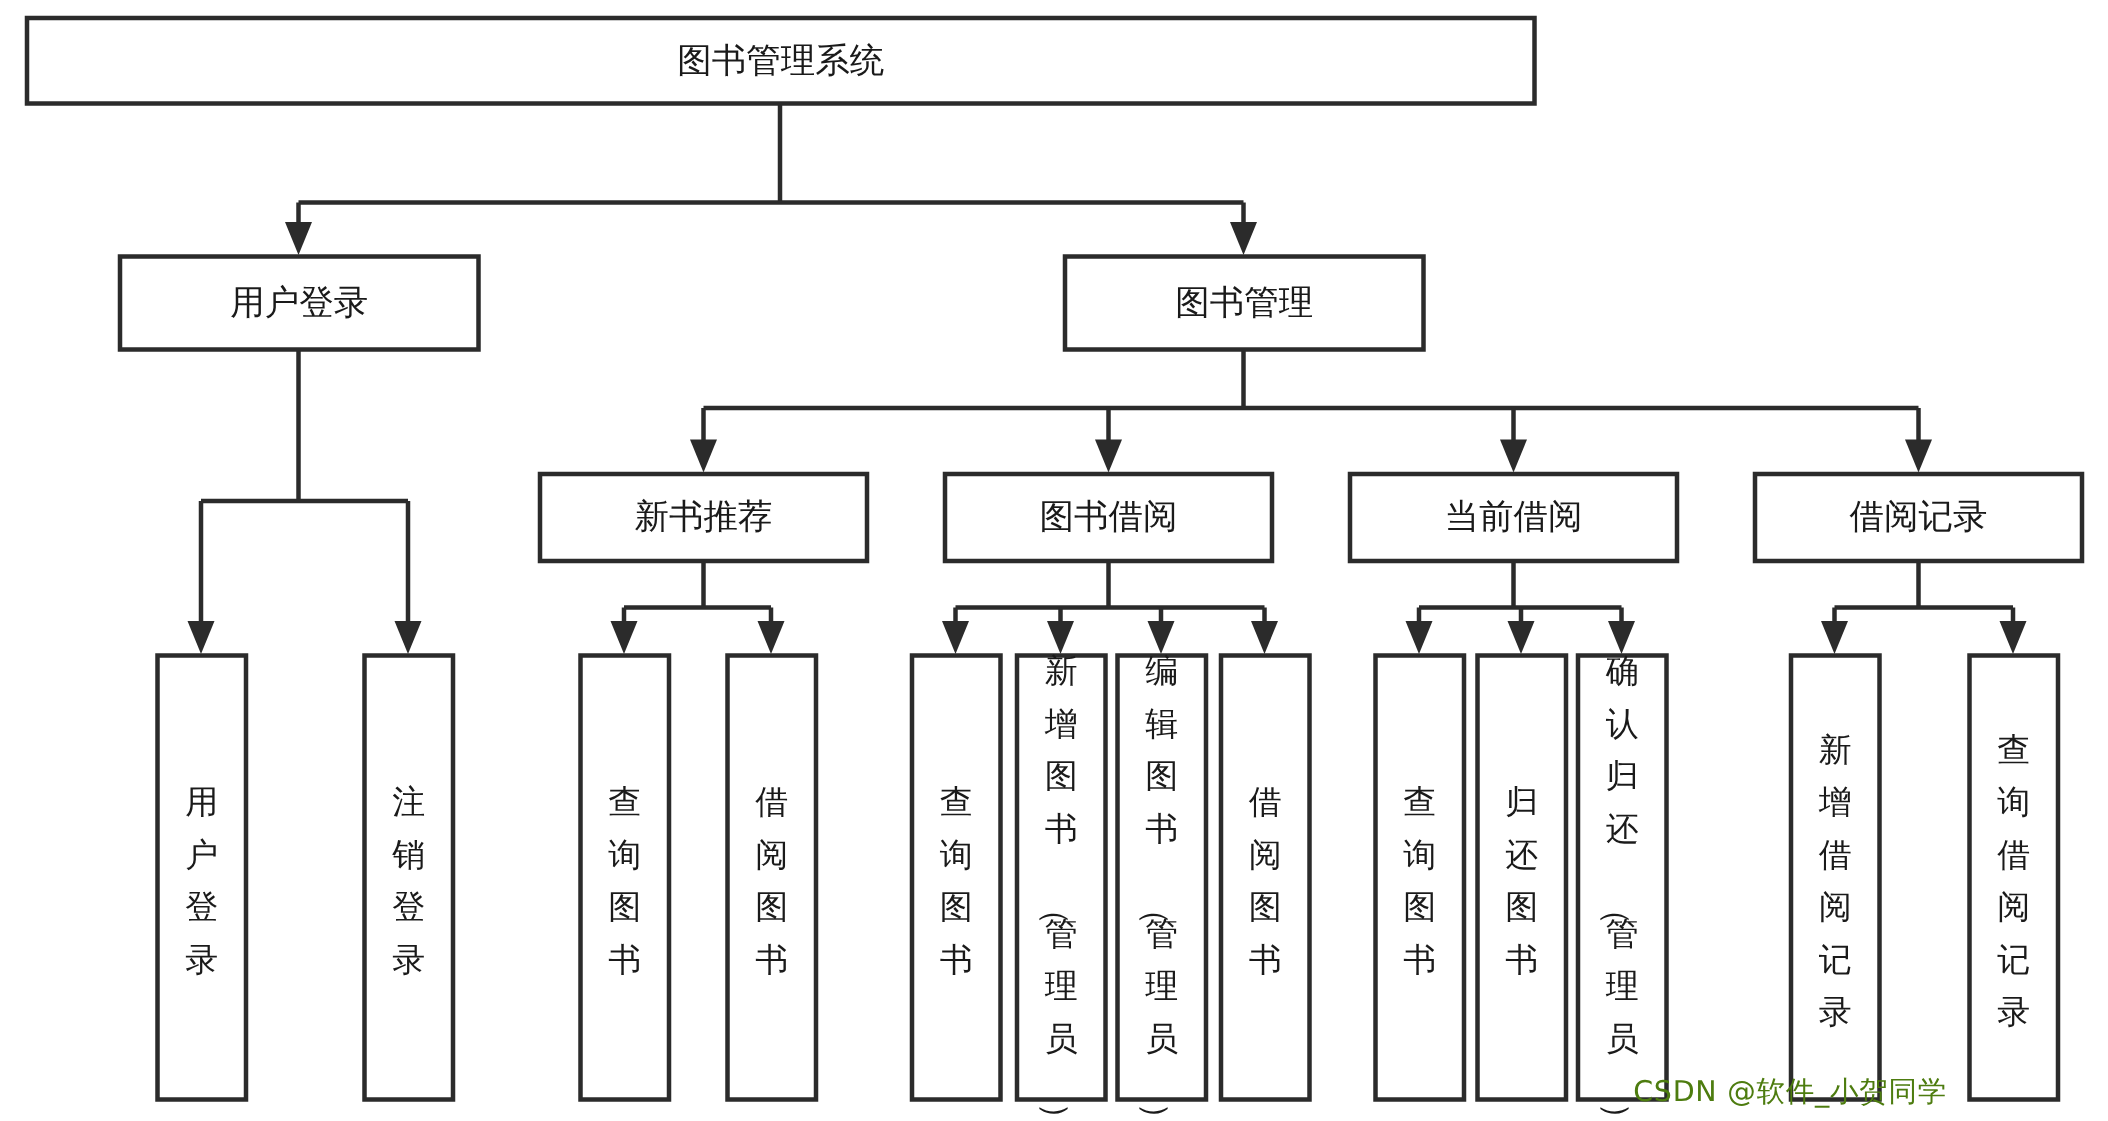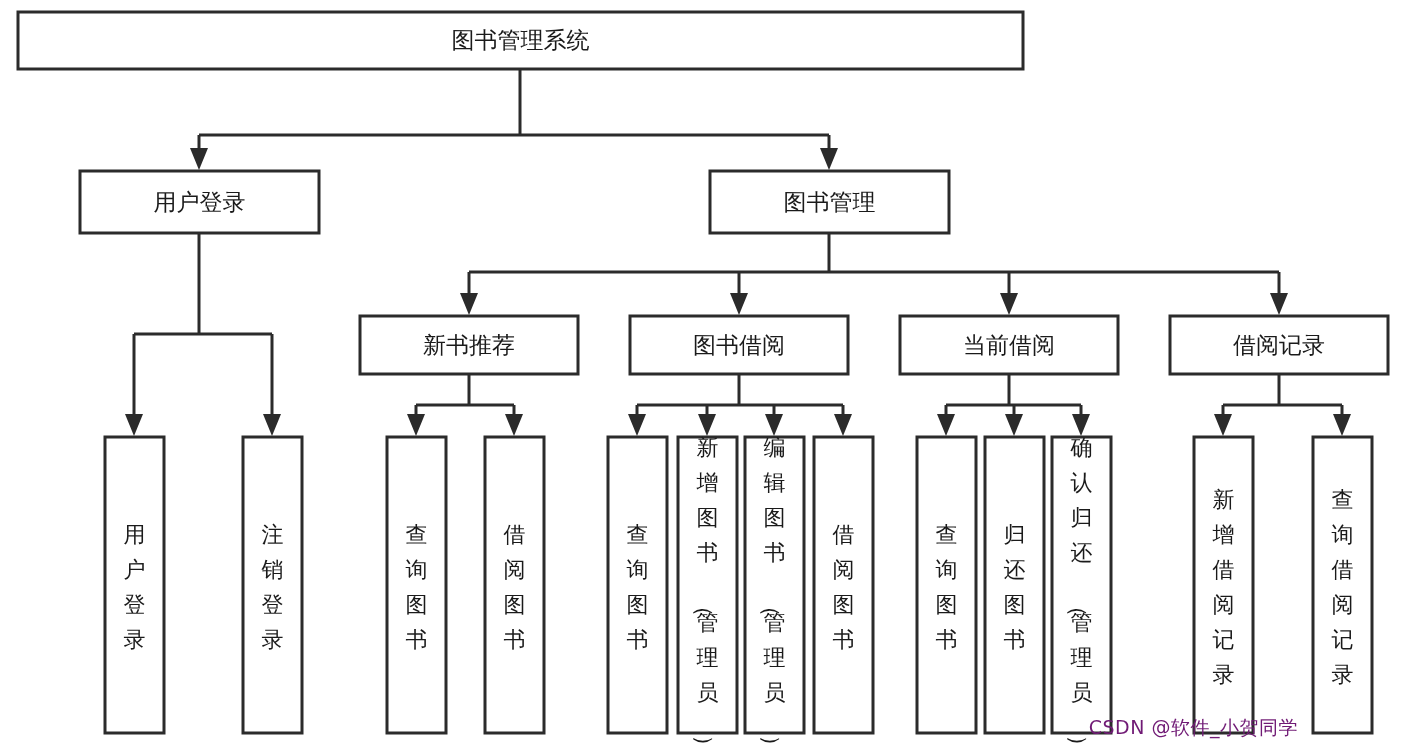--- a/index.html
+++ b/index.html
@@ -55,21 +55,21 @@
     font-family: "DejaVu Sans", "Liberation Sans", sans-serif;
     font-size: 22px;
     text-anchor: middle;
   }
   .watermark {
     position: absolute;
     right: 8px;
     bottom: 6px;
     font-family: "DejaVu Sans", "Liberation Sans", sans-serif;
     font-size: 19px;
-    color: #701a75;
+    color: #4d7c0f;
     letter-spacing: 0.5px;
     white-space: nowrap;
     pointer-events: none;
   }
 </style>
 </head>
 <body>
 
 <div id="diagram-root">
 

